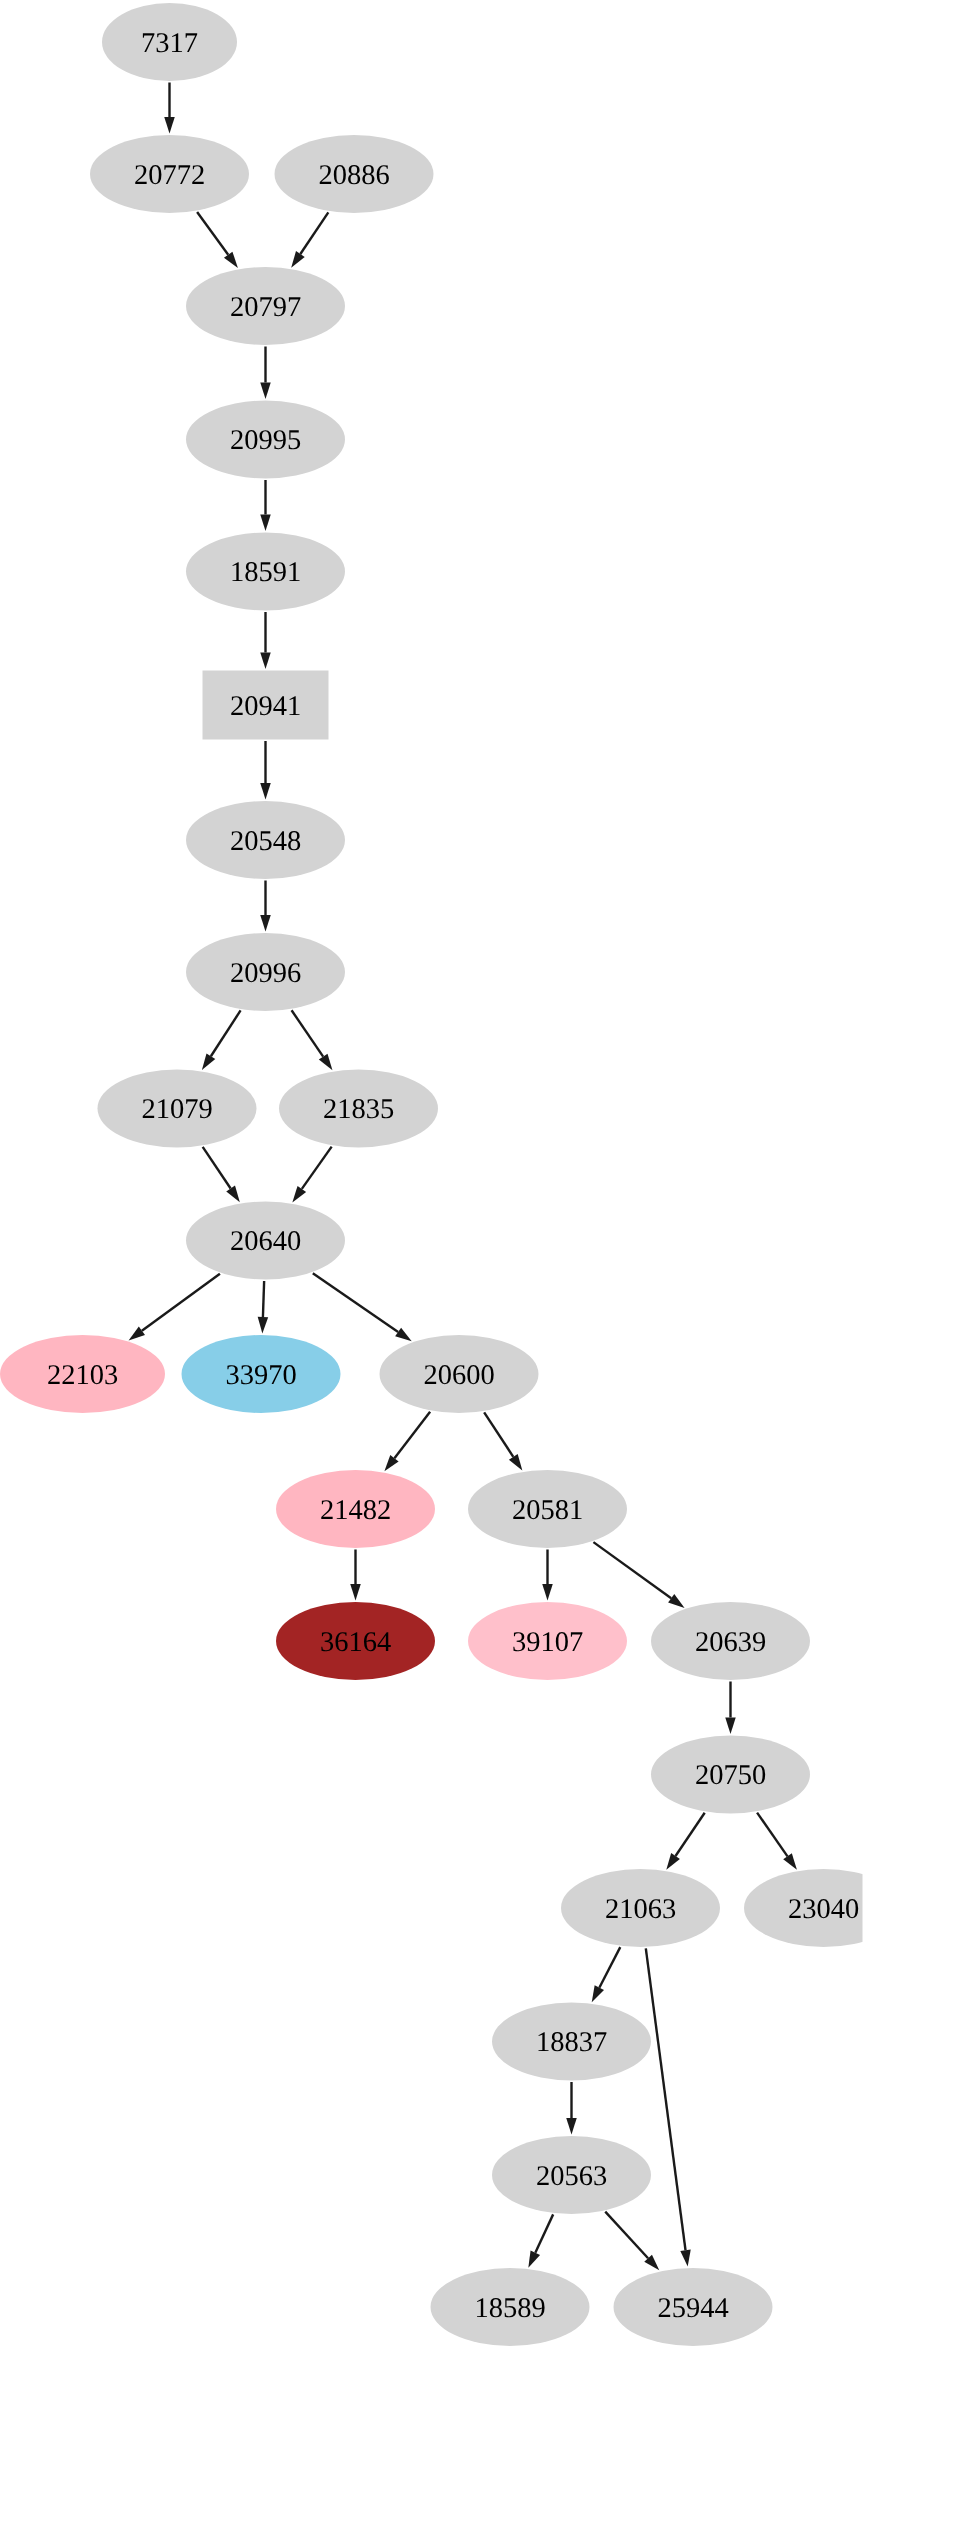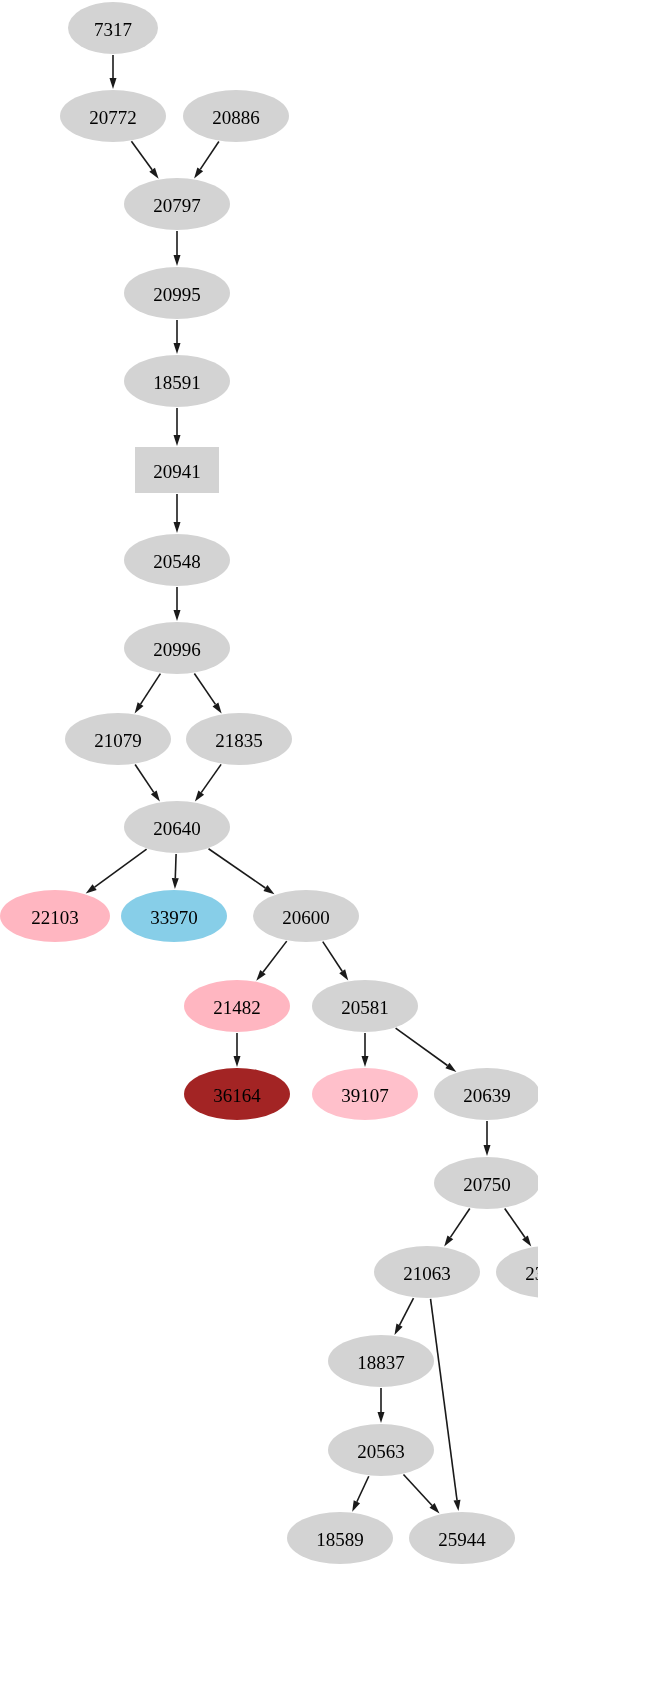--- a/index.html
+++ b/index.html
@@ -8,20 +8,21 @@
     padding: 0;
     background: #ffffff;
   }
   #graph-root {
     position: relative;
     width: 538px;
     height: 1691px;
     background: #ffffff;
     overflow: hidden;
     font-family: "Liberation Serif", "DejaVu Serif", serif;
+    padding-left: 37px;
   }
   #graph-svg {
     position: absolute;
     left: 0;
     top: 0;
     width: 647px;
     height: 1691px;
     display: block;
   }
   .node-label {

